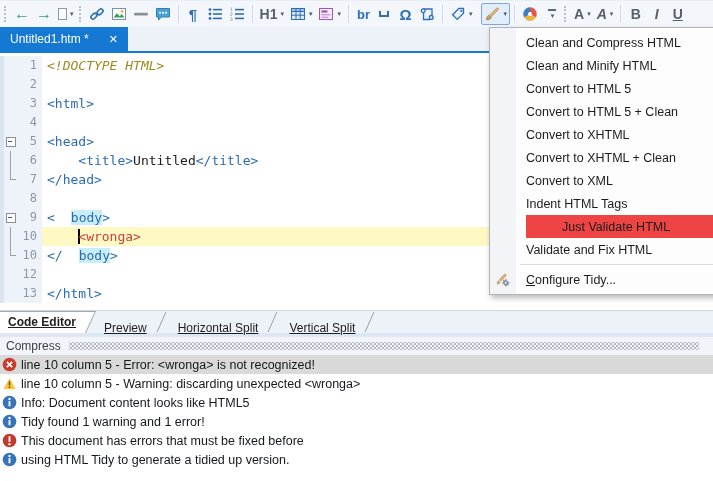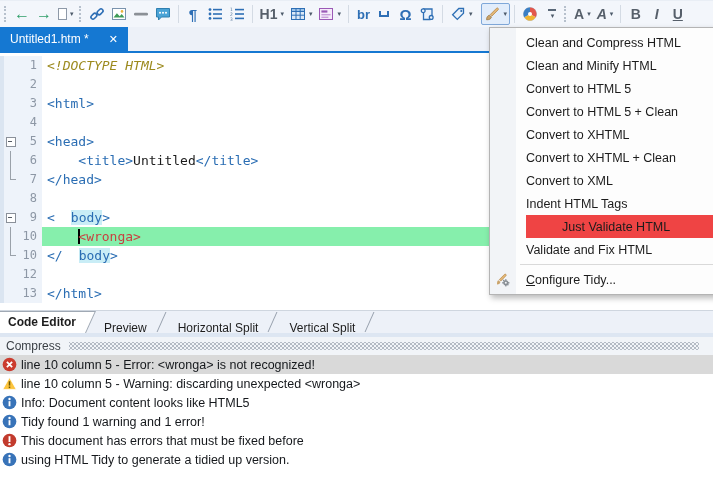--- a/index.html
+++ b/index.html
@@ -48,40 +48,40 @@
   
   .editor {
     height:257px; background:#ffffff; padding-top:3px;
     font-family:"DejaVu Sans Mono", monospace; font-size:13px;
   }
   .cl-row { display:flex; height:19px; line-height:19px; }
   .cl-strip { width:4px; background:#dbe5f1; flex:none; }
   .cl-fold { width:13px; background:#eef3fa; flex:none; position:relative; }
   .cl-num { width:25px; background:#eef3fa; color:#8d97a5; text-align:right; padding-right:5px; font-size:12px; flex:none; }
   .cl-code { flex:1; padding-left:5px; white-space:pre; color:#1b1b1b; }
-  .cl-row.cur .cl-code { background:#86efac; }
+  .cl-row.cur .cl-code { background:#fef9c3; }
   .seg-tag { color:#2a6db3; }
   .seg-taghl { color:#2a6db3; background:#c9edf6;margin-left:16px; }
   .seg-doctype { color:#9c8a1e; font-style:italic; }
   .seg-error { color:#c84040; }
   .seg-text { color:#1b1b1b; }
   .seg-plain { color:#1b1b1b; }
   .caret { display:inline-block; width:2px; height:15px; background:#000; vertical-align:-3px; margin-right:-2px; }
   .f-box::before { content:""; position:absolute; left:2px; top:5px; width:8px; height:8px; border:1px solid #8a9099; background:#fff; }
   .f-box::after { content:""; position:absolute; left:4px; top:9px; width:4px; height:1px; background:#555b63; }
   .f-line::before { content:""; position:absolute; left:6px; top:0; bottom:0; width:1px; background:#9aa1a9; }
   .f-corner::before { content:""; position:absolute; left:6px; top:0; height:10px; width:1px; background:#9aa1a9; }
   .f-corner::after { content:""; position:absolute; left:6px; top:9px; width:6px; height:1px; background:#9aa1a9; }
 
   
   .vtabs { height:23px; background:#edf1f8; border-top:1px solid #cfd6df; display:flex; align-items:stretch; font-size:12px; }
   .vtab { display:flex; align-items:center; padding:12px 12px 0 8px; color:#1d1d1d; }
   .vtab.active { position:relative; font-weight:bold; background:#a0a9b4; clip-path:polygon(0 0, 100% 0, calc(100% - 10px) 100%, 0 100%); padding:0 20px 0 8px; }
   .vtab.active::before { content:""; position:absolute; left:0; top:1px; right:0; bottom:0; background:#fff; clip-path:polygon(0 0, calc(100% - 1.5px) 0, calc(100% - 11px) 100%, 0 100%); }
-  .vtab span { position:relative; z-index:1; }
+  .vtab span { position:relative; z-index:1;text-decoration:underline; }
   .slash { width:1px; align-self:stretch; margin:1px 8px 1px 2px; background:#97a0ac; transform:skewX(-24deg); }
 
   
   .band { height:4px; background:#dde6f2; }
   .msgheader { height:18px; background:#f1f4f8; display:flex; align-items:center; padding:0 6px; color:#3a3f45; font-size:12px; }
   .dots { flex:1; height:8px; margin:0 8px;
     background-image:radial-gradient(#b3bac4 0.9px, transparent 1px), radial-gradient(#b3bac4 0.9px, transparent 1px);
     background-size:4px 4px; background-position:0 0, 2px 2px; }
   .msglist { background:#fff; }
   .msg { height:19px; display:flex; align-items:center; gap:4px; padding-left:2px; font-size:12.5px; color:#15181c; }

